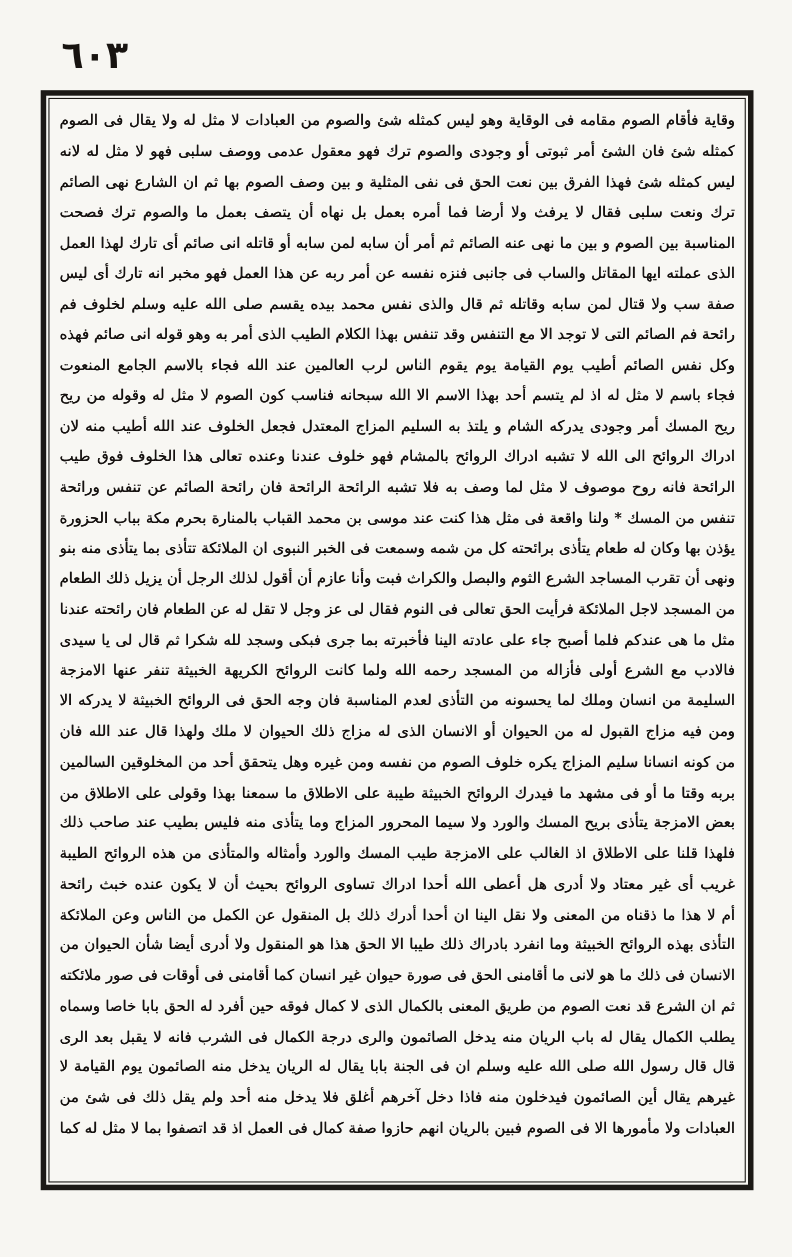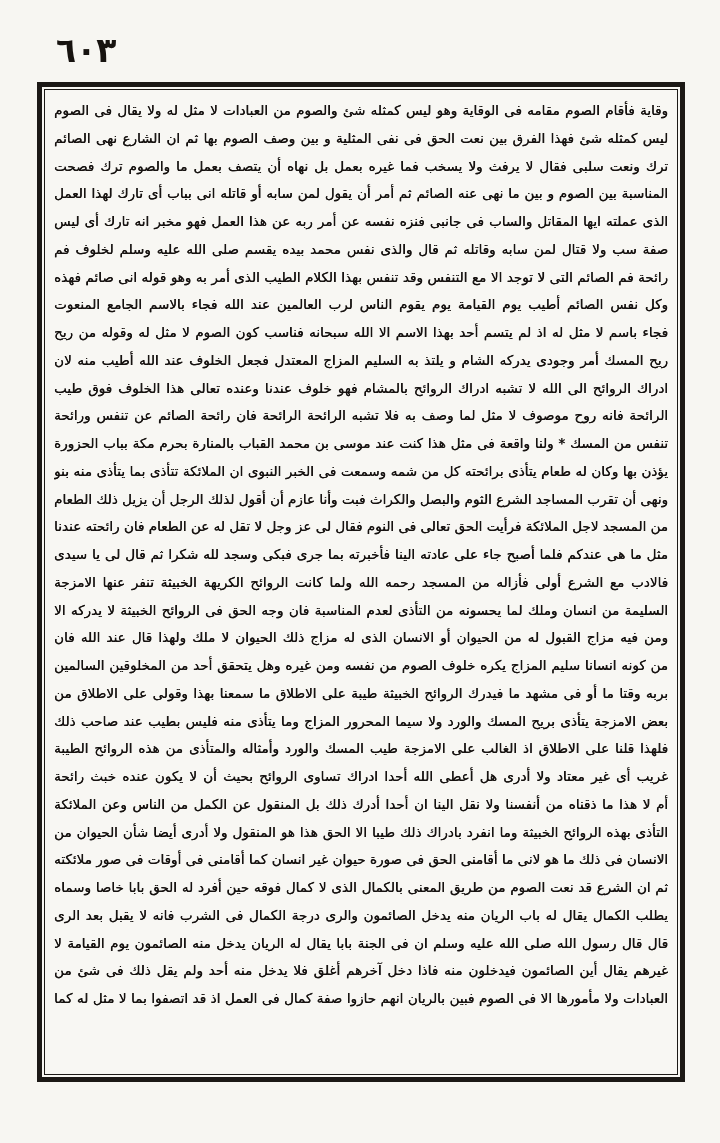--- a/index.html
+++ b/index.html
@@ -58,23 +58,24 @@
 </head>
 <body>
 
 <div class="page">
   <div class="page-number">٦٠٣</div>
 
   <div class="frame-outer">
     <div class="frame-inner">
       <div class="text-block">
           <div class="line">وقاية فأقام الصوم مقامه فى الوقاية وهو ليس كمثله شئ والصوم من العبادات لا مثل له ولا يقال فى الصوم ليس</div>
+          <div class="line">كمثله شئ فان الشئ أمر ثبوتى أو وجودى والصوم ترك فهو معقول عدمى ووصف سلبى فهو لا مثل له لانه</div>
           <div class="line">ليس كمثله شئ فهذا الفرق بين نعت الحق فى نفى المثلية و بين وصف الصوم بها ثم ان الشارع نهى الصائم والنهى</div>
-          <div class="line">ترك ونعت سلبى فقال لا يرفث ولا يسخب فما غيره بعمل بل نهاه أن يتصف بعمل ما والصوم ترك فصحت</div>
-          <div class="line">المناسبة بين الصوم و بين ما نهى عنه الصائم ثم أمر أن يقول لمن سابه أو قاتله انى بباب أى تارك لهذا العمل</div>
+          <div class="line">ترك ونعت سلبى فقال لا يرفث ولا أرضا فما أمره بعمل بل نهاه أن يتصف بعمل ما والصوم ترك فصحت</div>
+          <div class="line">المناسبة بين الصوم و بين ما نهى عنه الصائم ثم أمر أن سابه لمن سابه أو قاتله انى صائم أى تارك لهذا العمل</div>
           <div class="line">الذى عملته ايها المقاتل والساب فى جانبى فنزه نفسه عن أمر ربه عن هذا العمل فهو مخبر انه تارك أى ليس عنده</div>
           <div class="line">صفة سب ولا قتال لمن سابه وقاتله ثم قال والذى نفس محمد بيده يقسم صلى الله عليه وسلم لخلوف فم الصائم وهو تغير</div>
           <div class="line">رائحة فم الصائم التى لا توجد الا مع التنفس وقد تنفس بهذا الكلام الطيب الذى أمر به وهو قوله انى صائم فهذه الكلمة</div>
           <div class="line">وكل نفس الصائم أطيب يوم القيامة يوم يقوم الناس لرب العالمين عند الله فجاء بالاسم الجامع المنعوت بالاسماء كلها</div>
           <div class="line">فجاء باسم لا مثل له اذ لم يتسم أحد بهذا الاسم الا الله سبحانه فناسب كون الصوم لا مثل له وقوله من ريح المسك فان</div>
           <div class="line">ريح المسك أمر وجودى يدركه الشام و يلتذ به السليم المزاج المعتدل فجعل الخلوف عند الله أطيب منه لان نسبة</div>
           <div class="line">ادراك الروائح الى الله لا تشبه ادراك الروائح بالمشام فهو خلوف عندنا وعنده تعالى هذا الخلوف فوق طيب المسك فى</div>
           <div class="line">الرائحة فانه روح موصوف لا مثل لما وصف به فلا تشبه الرائحة الرائحة فان رائحة الصائم عن تنفس ورائحة المسك لا عن</div>
           <div class="line">تنفس من المسك * ولنا واقعة فى مثل هذا كنت عند موسى بن محمد القباب بالمنارة بحرم مكة بباب الحزورة وكان</div>
           <div class="line">يؤذن بها وكان له طعام يتأذى برائحته كل من شمه وسمعت فى الخبر النبوى ان الملائكة تتأذى بما يتأذى منه بنو آدم</div>
@@ -82,21 +83,21 @@
           <div class="line">من المسجد لاجل الملائكة فرأيت الحق تعالى فى النوم فقال لى عز وجل لا تقل له عن الطعام فان رائحته عندنا ما هى</div>
           <div class="line">مثل ما هى عندكم فلما أصبح جاء على عادته الينا فأخبرته بما جرى فبكى وسجد لله شكرا ثم قال لى يا سيدى ومع هذا</div>
           <div class="line">فالادب مع الشرع أولى فأزاله من المسجد رحمه الله ولما كانت الروائح الكريهة الخبيثة تنفر عنها الامزجة الطبيعية</div>
           <div class="line">السليمة من انسان وملك لما يحسونه من التأذى لعدم المناسبة فان وجه الحق فى الروائح الخبيثة لا يدركه الا الله خاصة</div>
           <div class="line">ومن فيه مزاج القبول له من الحيوان أو الانسان الذى له مزاج ذلك الحيوان لا ملك ولهذا قال عند الله فان الصائم أيضا</div>
           <div class="line">من كونه انسانا سليم المزاج يكره خلوف الصوم من نفسه ومن غيره وهل يتحقق أحد من المخلوقين السالمين المزاج</div>
           <div class="line">بربه وقتا ما أو فى مشهد ما فيدرك الروائح الخبيثة طيبة على الاطلاق ما سمعنا بهذا وقولى على الاطلاق من أجل ان</div>
           <div class="line">بعض الامزجة يتأذى بريح المسك والورد ولا سيما المحرور المزاج وما يتأذى منه فليس بطيب عند صاحب ذلك المزاج</div>
           <div class="line">فلهذا قلنا على الاطلاق اذ الغالب على الامزجة طيب المسك والورد وأمثاله والمتأذى من هذه الروائح الطيبة مزاج</div>
           <div class="line">غريب أى غير معتاد ولا أدرى هل أعطى الله أحدا ادراك تساوى الروائح بحيث أن لا يكون عنده خبث رائحة</div>
-          <div class="line">أم لا هذا ما ذقناه من أنفسنا ولا نقل الينا ان أحدا أدرك ذلك بل المنقول عن الكمل من الناس وعن الملائكة</div>
+          <div class="line">أم لا هذا ما ذقناه من المعنى ولا نقل الينا ان أحدا أدرك ذلك بل المنقول عن الكمل من الناس وعن الملائكة</div>
           <div class="line">التأذى بهذه الروائح الخبيثة وما انفرد بادراك ذلك طيبا الا الحق هذا هو المنقول ولا أدرى أيضا شأن الحيوان من غير</div>
           <div class="line">الانسان فى ذلك ما هو لانى ما أقامنى الحق فى صورة حيوان غير انسان كما أقامنى فى أوقات فى صور ملائكته والله أعلم</div>
           <div class="line">ثم ان الشرع قد نعت الصوم من طريق المعنى بالكمال الذى لا كمال فوقه حين أفرد له الحق بابا خاصا وسماه باسم خاص</div>
           <div class="line">يطلب الكمال يقال له باب الريان منه يدخل الصائمون والرى درجة الكمال فى الشرب فانه لا يقبل بعد الرى الشارب</div>
           <div class="line">قال قال رسول الله صلى الله عليه وسلم ان فى الجنة بابا يقال له الريان يدخل منه الصائمون يوم القيامة لا يدخل معهم أحد</div>
           <div class="line">غيرهم يقال أين الصائمون فيدخلون منه فاذا دخل آخرهم أغلق فلا يدخل منه أحد ولم يقل ذلك فى شئ من منهى</div>
           <div class="line">العبادات ولا مأمورها الا فى الصوم فبين بالريان انهم حازوا صفة كمال فى العمل اذ قد اتصفوا بما لا مثل له كما تقدم</div>
         </div>
     </div>
   </div>

